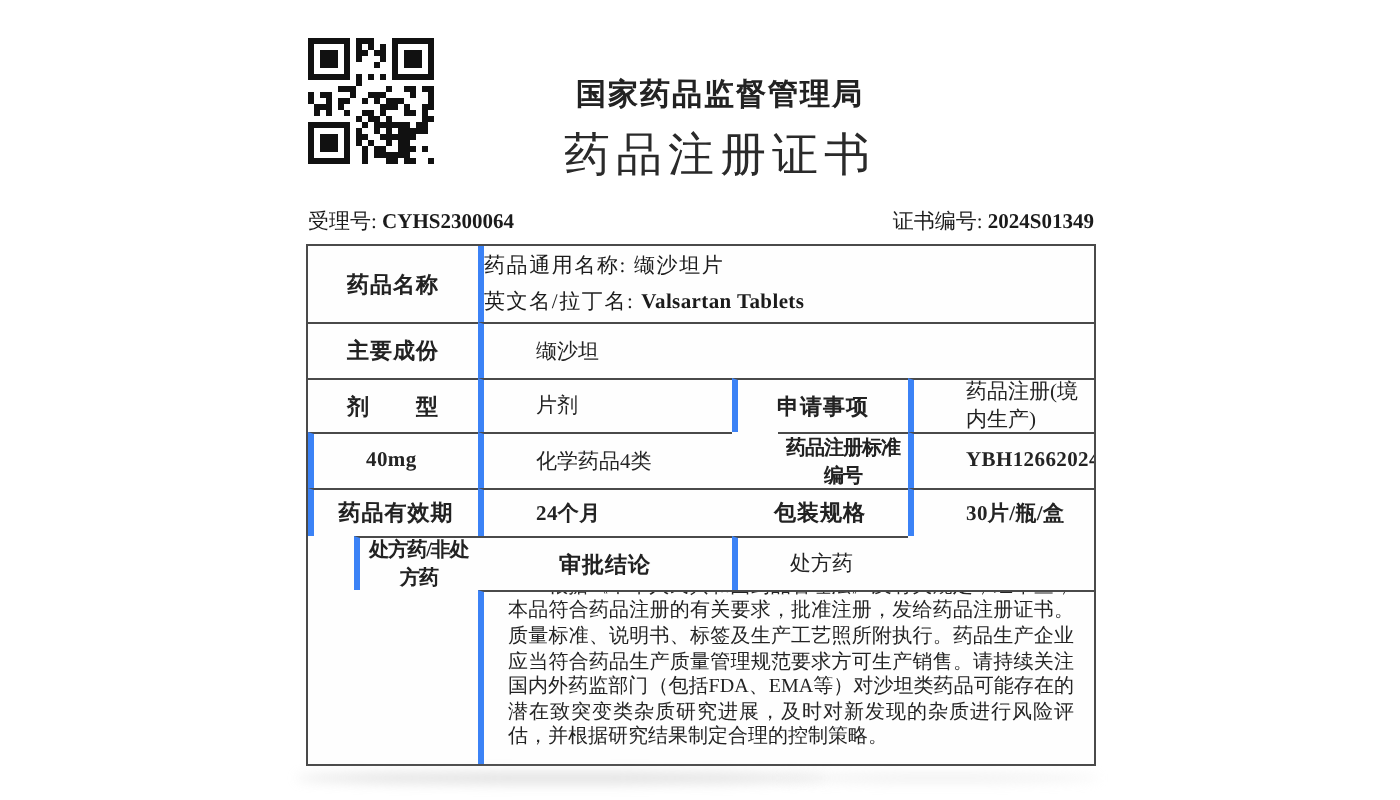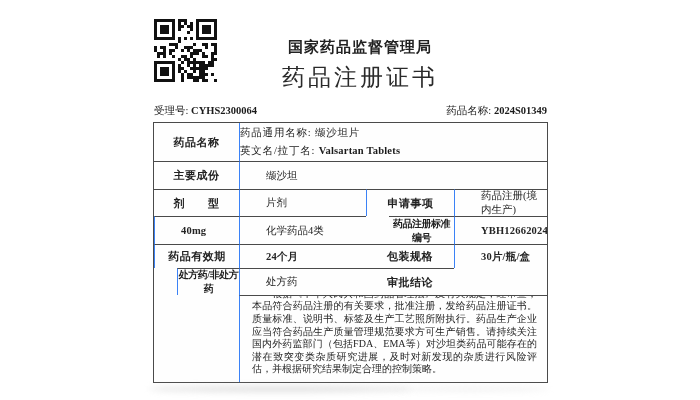--- a/index.html
+++ b/index.html
@@ -38,21 +38,21 @@
   .meta b { font-weight:bold; }
   .tbl {
     position:absolute; left:153px; top:122px; width:395px; height:261px;
     border:1px solid #4a4a4a; box-sizing:border-box;
     display:grid;
     grid-template-columns:85px 127px 88px 1fr;
     grid-template-rows:38px 28px 27px 28px 24px 27px 1fr;
     background:#fefefe;
   }
   .cell {
-    border-left:1px solid #3b82f6; border-top:1px solid #4a4a4a;
+    border-left:3px solid #3b82f6; border-top:1px solid #4a4a4a;
     display:flex; align-items:center; overflow:hidden;
     box-sizing:border-box;
   }
   .c1 { border-left:none; }
   .r1 { border-top:none; }
   .lab {
     justify-content:center; font-weight:bold; font-size:11px;
     letter-spacing:0.5px; color:#222; text-align:center;
   }
   .lab.tight { font-size:10px; letter-spacing:-0.5px;margin-left:23px; }
@@ -307,21 +307,21 @@
       <rect x="20" y="20" width="1" height="1" fill="#111"></rect>
     </svg>
 
   <div class="hdr">
     <div class="authority">国家药品监督管理局</div>
     <div class="cert-title">药品注册证书</div>
   </div>
 
   <div class="meta">
     <span class="left"><span>受理号:</span> <b>CYHS2300064</b></span>
-    <span class="right"><span>药品名称:</span> <b>2024S01349</b></span>
+    <span class="right"><span>证书编号:</span> <b>2024S01349</b></span>
   </div>
 
   <div class="tbl">
 
     <div class="cell lab c1 r1">药品名称</div>
     <div class="cell r1 span3 two-line">
       <span class="ln"><span>药品通用名称:</span> <span>缬沙坦片</span></span>
       <span class="ln"><span>英文名/拉丁名:</span> <b>Valsartan Tablets</b></span>
     </div>
 
@@ -337,23 +337,23 @@
     <div class="cell val">化学药品4类</div>
 
     <div class="cell lab tight c1">药品注册标准编号</div>
     <div class="cell val num">YBH12662024</div>
     <div class="cell lab">药品有效期</div>
     <div class="cell val num">24个月</div>
 
     <div class="cell lab c1">包装规格</div>
     <div class="cell val num">30片/瓶/盒</div>
     <div class="cell lab tight">处方药/非处方药</div>
+    <div class="cell lab c1">审批结论</div>
+
     <div class="cell val">处方药</div>
-
-    <div class="cell lab c1">审批结论</div>
     <div class="cell span3 concl">
       <p>根据《中华人民共和国药品管理法》及有关规定，经审查，本品符合药品注册的有关要求，批准注册，发给药品注册证书。质量标准、说明书、标签及生产工艺照所附执行。药品生产企业应当符合药品生产质量管理规范要求方可生产销售。请持续关注国内外药监部门（包括FDA、EMA等）对沙坦类药品可能存在的潜在致突变类杂质研究进展，及时对新发现的杂质进行风险评估，并根据研究结果制定合理的控制策略。</p>
     </div>
 
   </div>
 
   <div class="shadow1"></div>
   <div class="shadow2"></div>
 
 </div>

